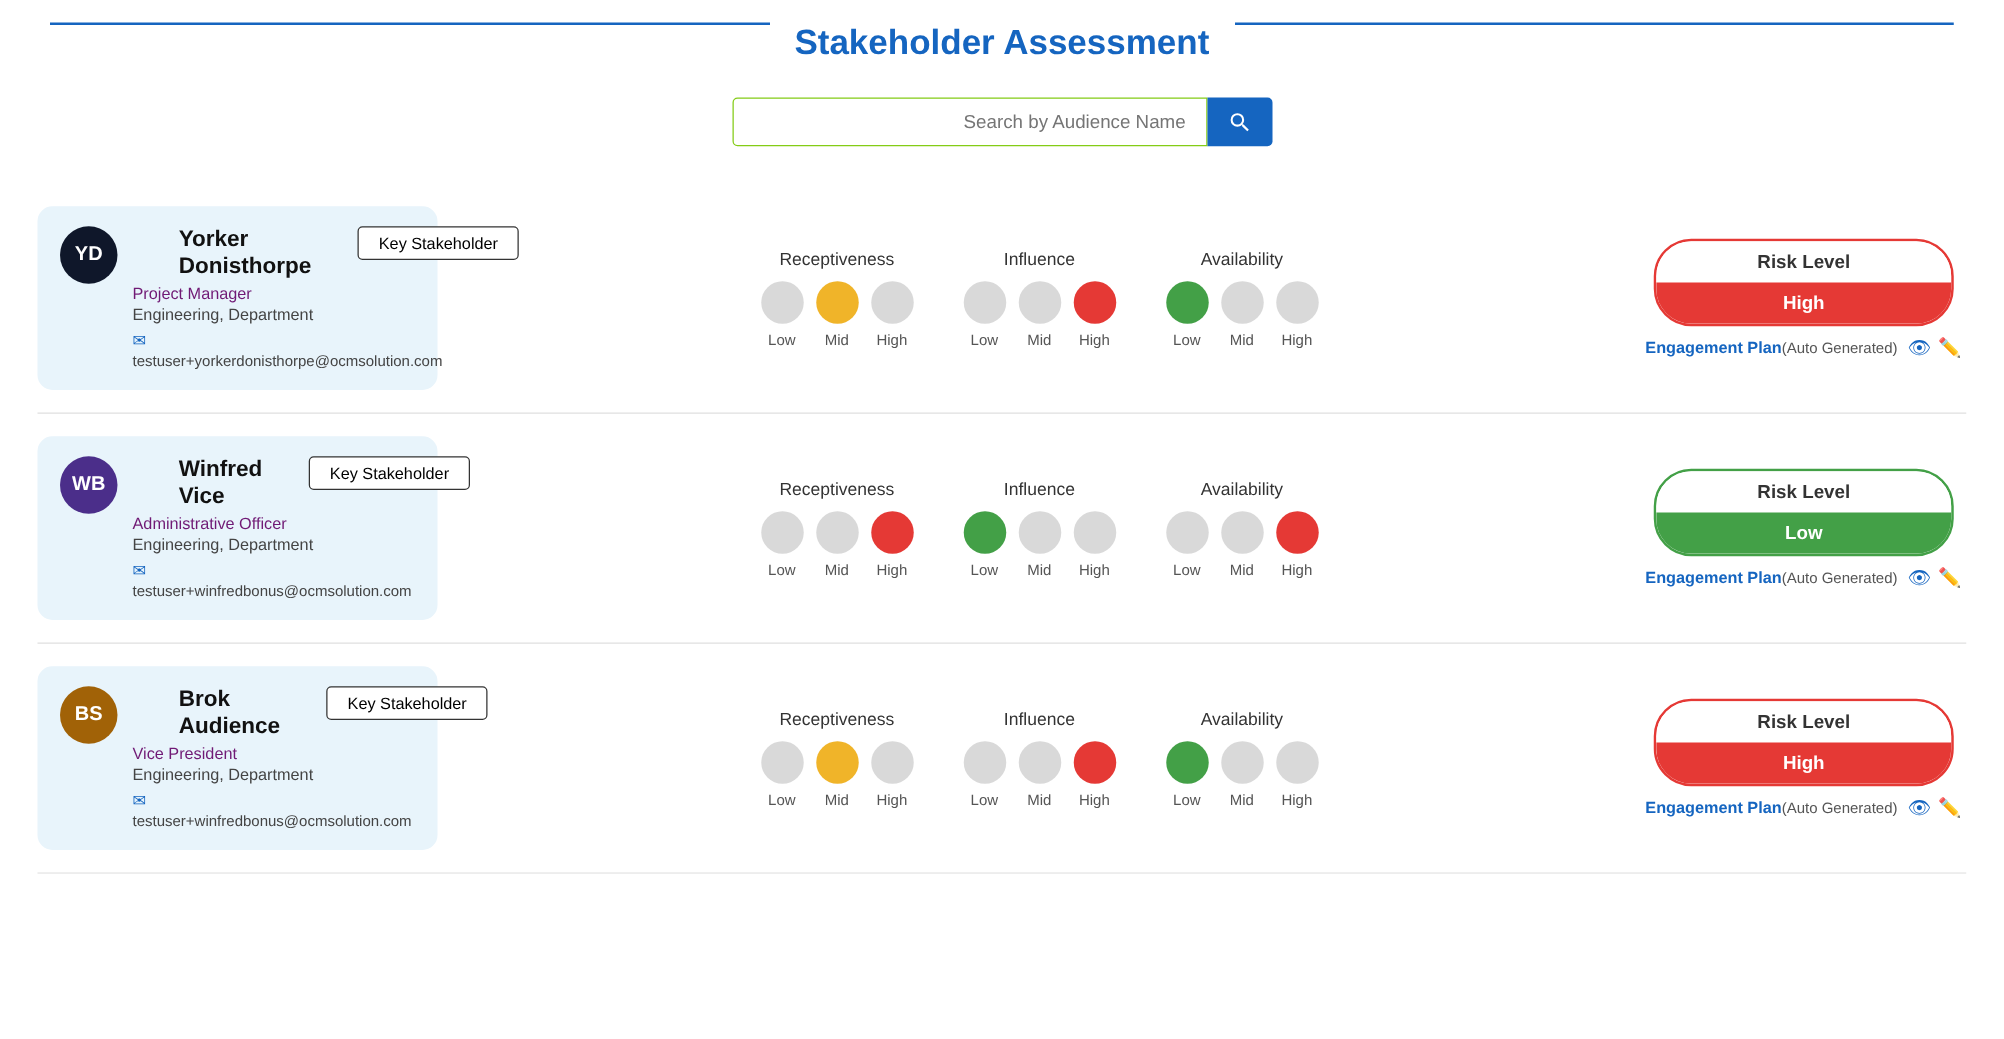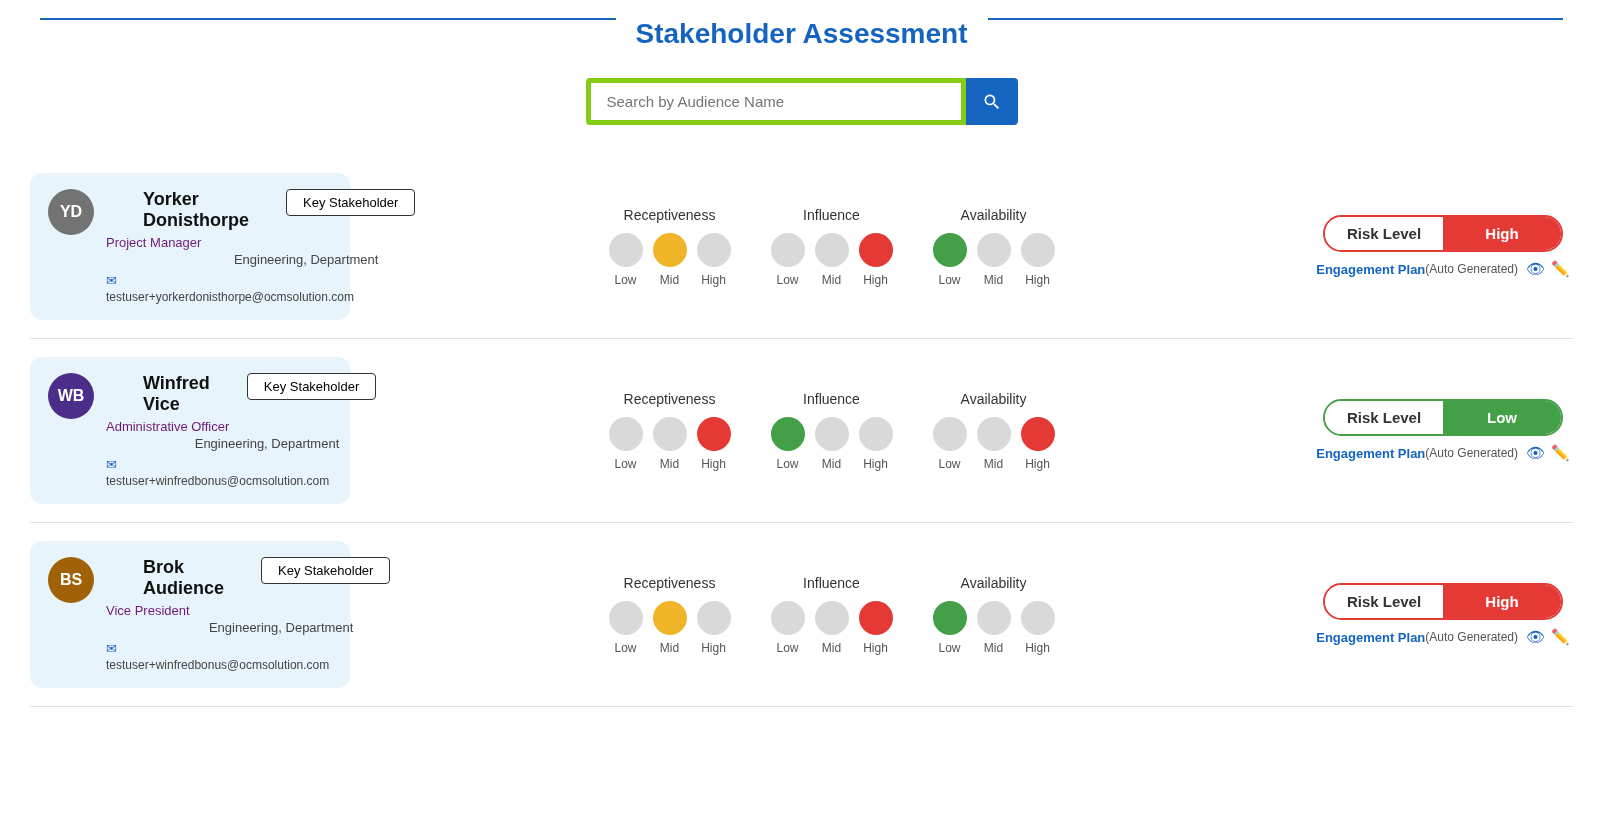--- a/index.html
+++ b/index.html
@@ -26,25 +26,26 @@
       white-space: nowrap;
     }
     .search-bar {
       display: flex;
       justify-content: center;
       margin: 18px 0 30px;
     }
     .search-input {
       width: 380px;
       padding: 10px 16px;
-      border: 5px solid #84cc16;
+      border: 1px solid #84cc16;
       border-radius: 4px 0 0 4px;
       font-size: 15px;
       outline: none;
       color: #888;
+      text-align: right;
     }
     .search-btn {
       background: #1565c0;
       border: none;
       padding: 0 16px;
       border-radius: 0 4px 4px 0;
       cursor: pointer;
       display: flex;
       align-items: center;
       justify-content: center;
@@ -76,40 +77,39 @@
       height: 46px;
       border-radius: 50%;
       display: flex;
       align-items: center;
       justify-content: center;
       font-size: 16px;
       font-weight: bold;
       color: #fff;
       flex-shrink: 0;
     }
-    .avatar-yd { background: #737373; }
+    .avatar-yd { background: #0f172a; }
     .avatar-wb { background: #4b2e8a; }
     .avatar-bs { background: #a16207; }
     .card-info { flex: 1; }
     .card-name {
       font-size: 18px;
       font-weight: bold;
       color: #111;
       margin-bottom: 4px;
     }
     .card-role {
       font-size: 13px;
       color: #701a75;
       margin-bottom: 2px;
     }
     .card-dept {
       font-size: 13px;
       color: #444;
       margin-bottom: 6px;
-      text-align: right;
     }
     .card-email-icon {
       font-size: 13px;
       color: #1565c0;
       margin-bottom: 2px;
     }
     .card-email {
       font-size: 12px;
       color: #444;
     }
@@ -174,20 +174,21 @@
       flex-direction: column;
       align-items: center;
       gap: 8px;
     }
     .risk-pill {
       display: flex;
       border-radius: 30px;
       overflow: hidden;
       border: 2px solid #e53935;
       width: 240px;
+      flex-direction: column;
     }
     .risk-pill.low-risk {
       border: 2px solid #43a047;
     }
     .risk-pill-label {
       flex: 1;
       text-align: center;
       padding: 8px 0;
       font-size: 15px;
       font-weight: 600;

